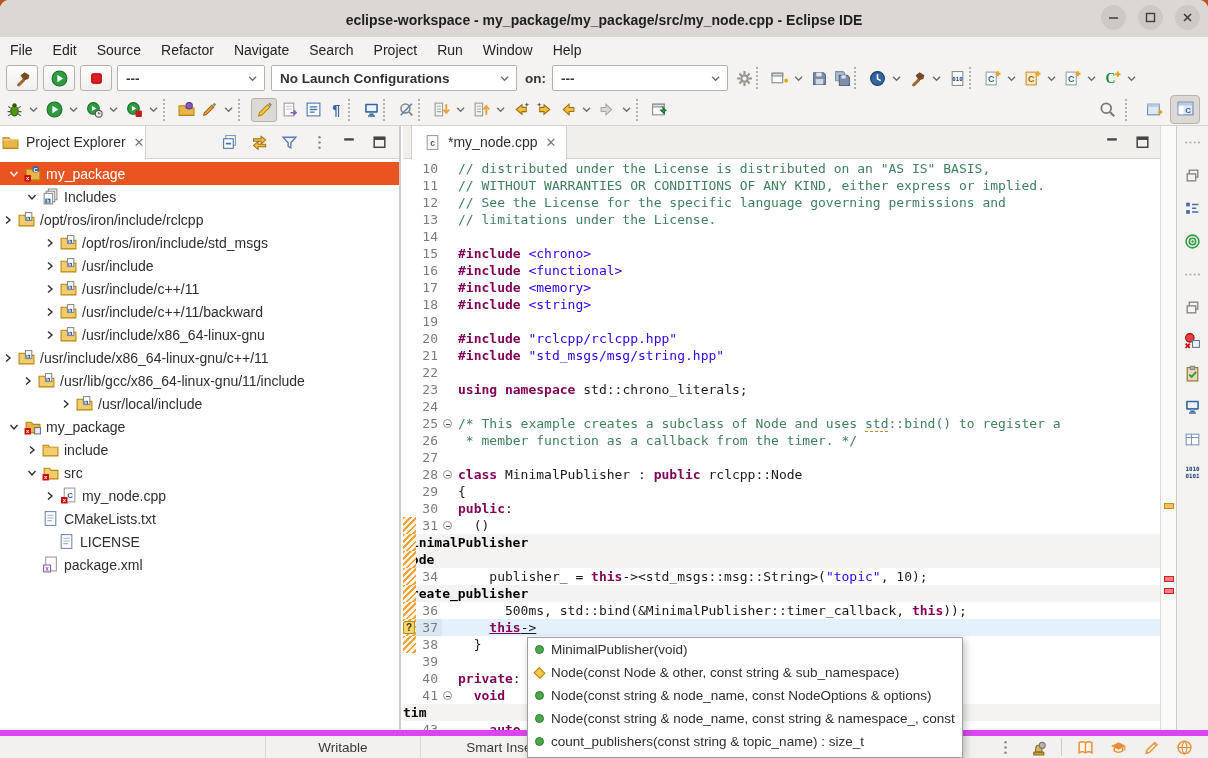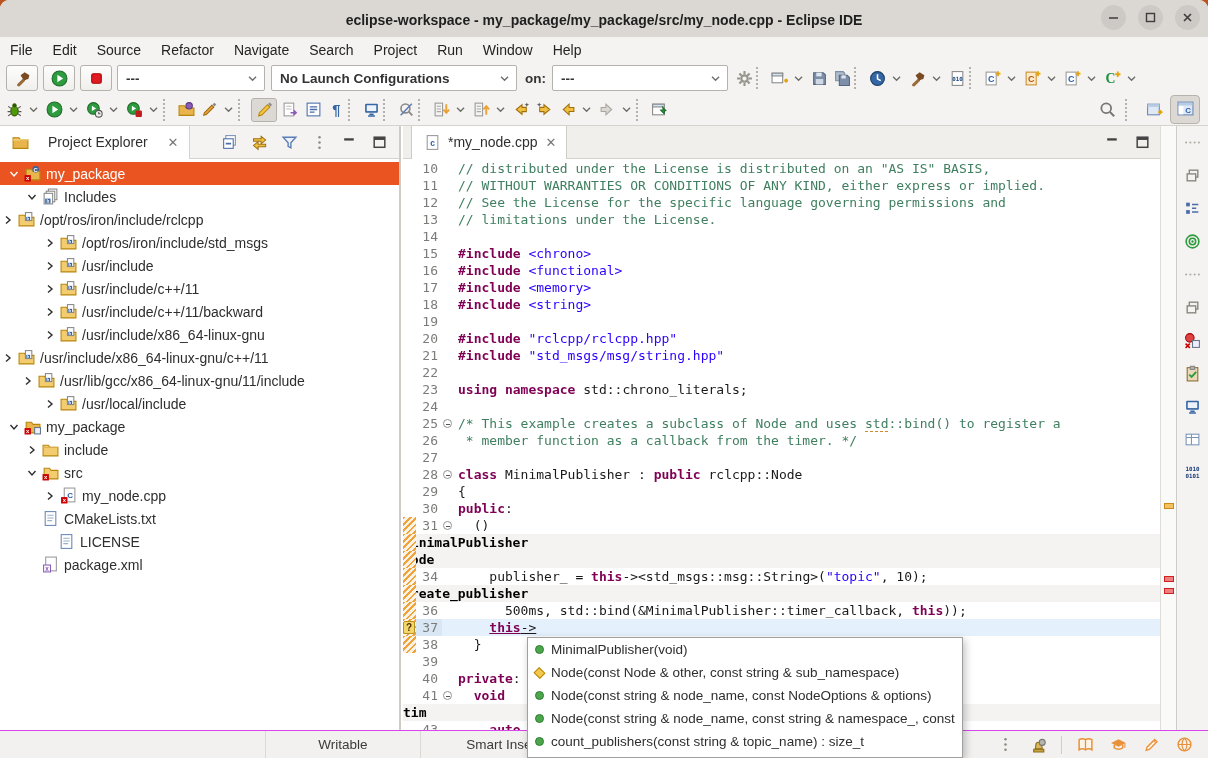--- a/index.html
+++ b/index.html
@@ -27,21 +27,21 @@
   .onlbl{font-size:13.5px;color:#333;margin:0 6px 0 2px}
   .sep{width:7px;height:22px;border-left:2px dotted #b4b0aa;margin:0 6px 0 2px}
   .tgl{background:#dcd9d4;border:1px solid #b5b2ad;border-radius:3px}
   .tbgroup{display:flex;align-items:center;gap:3px}
   .tb2 .right{margin-left:auto;display:flex;align-items:center;gap:6px;padding-right:8px}
   .persp-active{background:#dcd9d4;border:1px solid #b7b4ae;border-radius:4px;padding:2px}
   
   .main{position:absolute;top:126px;left:0;width:1208px;height:604px;background:#fff}
   .explorer{position:absolute;left:0;top:0;width:401px;height:604px;background:#fff;border-right:2px solid #cfccc7}
   .pane-hdr{height:33px;background:#f4f3f1;border-bottom:1px solid #d6d3ce;display:flex;align-items:center}
-  .ptab{height:33px;display:flex;align-items:center;background:#fff;border-right:1px solid #d6d3ce;padding:0 10px;gap:18px}
+  .ptab{height:33px;display:flex;align-items:center;background:#fff;border-right:1px solid #d6d3ce;padding:0 0;gap:6px}
   .ptab .tlabel{font-size:14px;color:#2e2e2e}
   .closex{color:#777;font-size:13px;padding-left:2px}
   .hdr-icons{margin-left:auto;display:flex;align-items:center;gap:10px;padding-right:10px}
   .tree{position:absolute;top:34px;left:0;right:0;bottom:0;overflow:hidden;padding-top:2px}
   .trow{height:23px;display:flex;align-items:center;font-size:14px;color:#2e2e2e;white-space:nowrap}
   .trow .tchev{width:16px;display:inline-flex;justify-content:center}
   .trow .ticon{width:20px;display:inline-flex;justify-content:center;margin-right:4px}
   .trow.sel{background:#e95420;color:#fff}
   
   .editor{position:absolute;left:403px;top:0;width:757px;height:604px;background:#fff}
@@ -65,21 +65,21 @@
   .u1{text-decoration:underline}
   .u2{border-bottom:1px dashed #cf8a2e}
   
   .ruler{position:absolute;left:1160px;top:0;width:16px;height:604px;background:#fafaf9;border-left:1px solid #e0ddd8}
   .rmark{position:absolute;left:3px;width:10px;height:6px;border:1px solid}
   .rmark.warn{background:#f5c15c;border-color:#c98b1e}
   .rmark.err{background:#f08080;border-color:#cc2222}
   
   .rbar{position:absolute;left:1176px;top:0;width:32px;height:604px;background:#f4f3f1;border-left:1px solid #cfccc7;display:flex;flex-direction:column;align-items:center;padding-top:6px;gap:13px}
   
-  .statusbar{position:absolute;left:0;bottom:0;width:1208px;height:28px;background:#f2f1ef;border-top:1px solid #d946ef;display:flex;align-items:center;font-size:13.5px;color:#3a3a3a}
+  .statusbar{position:absolute;left:0;bottom:0;width:1208px;height:28px;background:#f2f1ef;border-top:6px solid #d946ef;display:flex;align-items:center;font-size:13.5px;color:#3a3a3a}
   .sseg{height:100%;display:flex;align-items:center;justify-content:center;border-right:1px solid #dcd9d4}
   .sright{margin-left:auto;display:flex;align-items:center;gap:13px;padding-right:14px}
   .vline{width:1px;height:18px;background:#d0cdc8}
   
   .popup{position:absolute;left:527px;top:637px;width:436px;height:121px;background:#fff;border:1px solid #9f9f9f;box-shadow:2px 3px 8px rgba(0,0,0,.25);overflow:hidden;z-index:50}
   .pitem{height:23px;display:flex;align-items:center;gap:7px;padding-left:7px;font-size:13.5px;color:#2e2e2e;white-space:nowrap}
   .bullet{width:9px;height:9px;flex:0 0 9px}
   .bullet.m{border-radius:50%;background:#4ca64c;border:1px solid #2e7d32}
   .bullet.p{transform:rotate(45deg);background:#f2c94c;border:1px solid #b8860b;width:8px;height:8px}
 </style>
@@ -723,21 +723,21 @@
             <span class="ticon">
               <svg viewBox="0 0 16 16" width="17" height="17">
                 <path d="M1 4h5l1.5 2H15v8H1z" fill="#f3cc70" stroke="#b8860b"></path>
                 <rect x="7" y="1.5" width="6" height="7.5" fill="#fff" stroke="#888"></rect>
                 <rect x="7.8" y="5.5" width="3.6" height="3" fill="#3465a4"></rect>
                 <text x="9.6" y="8" font-size="3.4" fill="#fff" text-anchor="middle" font-weight="bold">h</text>
               </svg>
             </span>
             <span>/usr/lib/gcc/x86_64-linux-gnu/11/include</span>
           </div>
-          <div class="trow" style="padding-left: 42px;">
+          <div class="trow" style="padding-left: 42px; margin-left: 16px;">
             <span class="tchev">
               <svg width="10" height="10" viewBox="0 0 10 10">
                 <path d="M3 1.5l4 3.5-4 3.5" fill="none" stroke="currentColor" stroke-width="1.4"></path>
               </svg>
             </span>
             <span class="ticon">
               <svg viewBox="0 0 16 16" width="17" height="17">
                 <path d="M1 4h5l1.5 2H15v8H1z" fill="#f3cc70" stroke="#b8860b"></path>
                 <rect x="7" y="1.5" width="6" height="7.5" fill="#fff" stroke="#888"></rect>
                 <rect x="7.8" y="5.5" width="3.6" height="3" fill="#3465a4"></rect>

